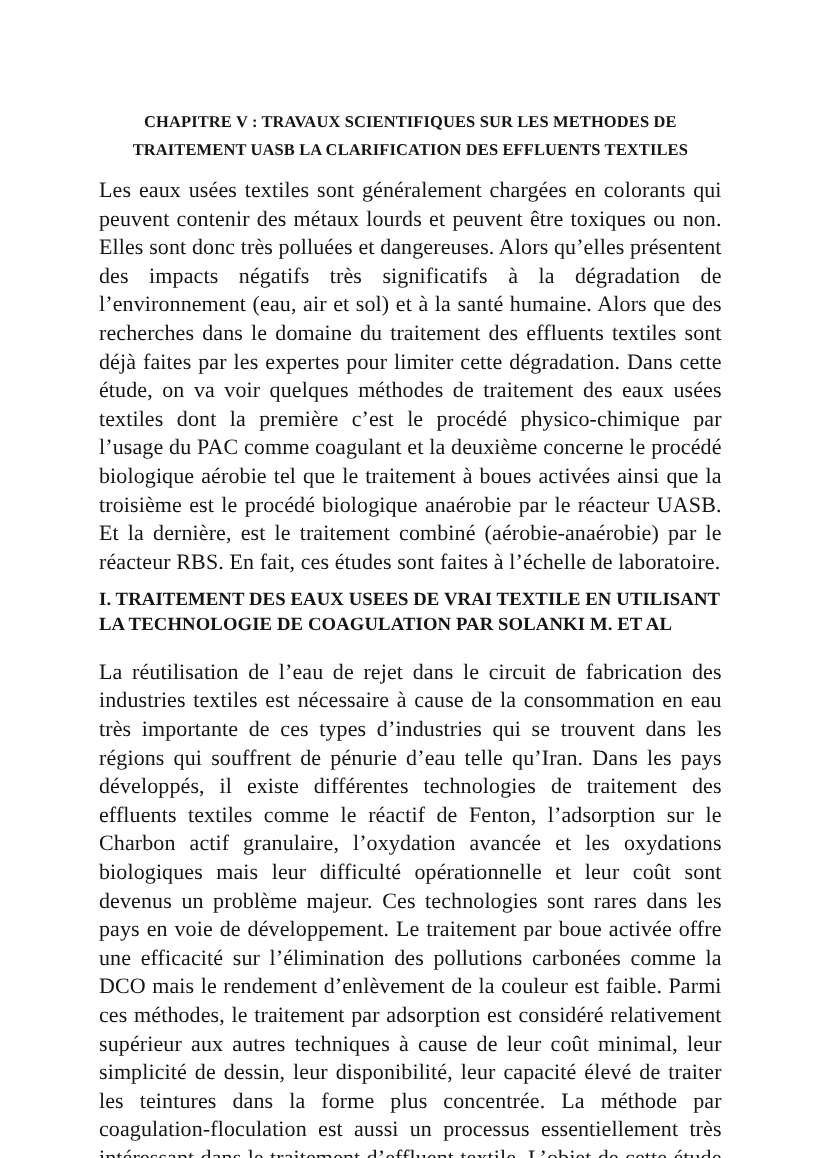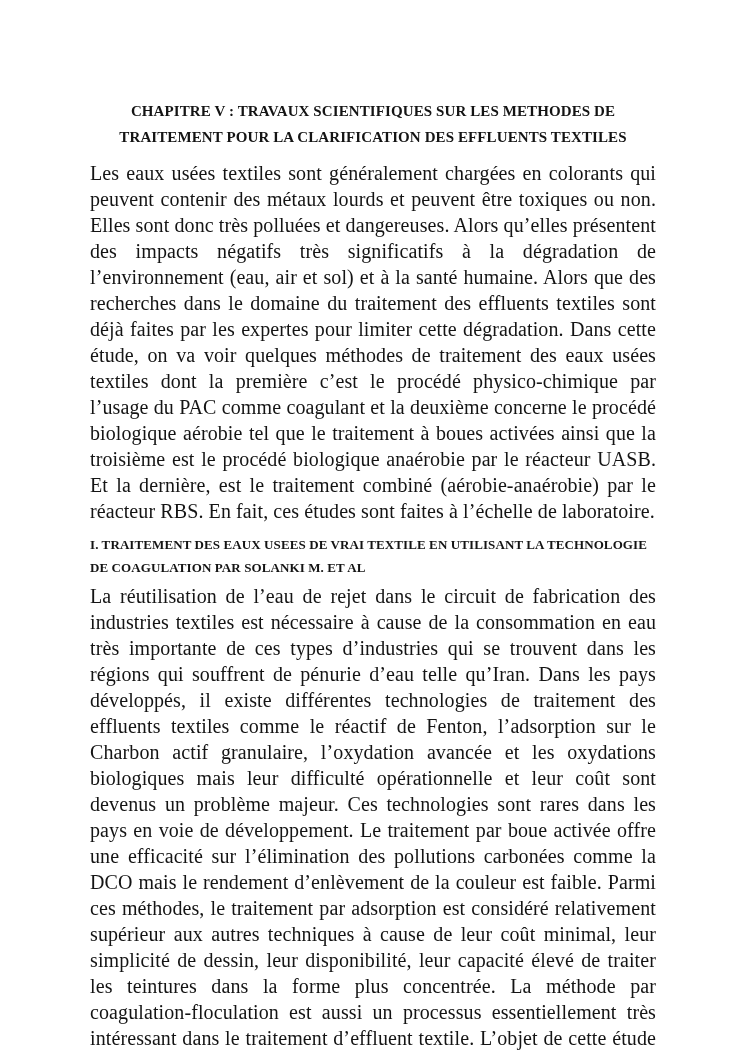--- a/index.html
+++ b/index.html
@@ -30,40 +30,40 @@
     font-size: 20px;
     line-height: 26px;
     text-align: justify;
     letter-spacing: 0.1px;
   }
   .intro-para {
     margin-top: 4px;
   }
   .section-heading {
     font-weight: bold;
-    font-size: 13px;
+    font-size: 17px;
     line-height: 23px;
     text-align: left;
     margin-top: 9px;
-    margin-bottom: 4px;
+    margin-bottom: 19px;
     letter-spacing: 0.1px;
   }
   .page-number {
     font-size: 13px;
     line-height: 16px;
     text-align: center;
     margin-top: 1px;
   }
 </style>
 </head>
 <body>
 
 <div class="page">
 
-  <h1 class="doc-title">CHAPITRE V : TRAVAUX SCIENTIFIQUES SUR LES METHODES DE TRAITEMENT POUR LA CLARIFICATION DES EFFLUENTS TEXTILES</h1>
+  <h1 class="doc-title">CHAPITRE V : TRAVAUX SCIENTIFIQUES SUR LES METHODES DE TRAITEMENT UASB LA CLARIFICATION DES EFFLUENTS TEXTILES</h1>
 
   <p class="para intro-para">Les eaux usées textiles sont généralement chargées en colorants qui peuvent contenir des métaux lourds et peuvent être toxiques ou non. Elles sont donc très polluées et dangereuses. Alors qu’elles présentent des impacts négatifs très significatifs à la dégradation de l’environnement (eau, air et sol) et à la santé humaine. Alors que des recherches dans le domaine du traitement des effluents textiles sont déjà faites par les expertes pour limiter cette dégradation. Dans cette étude, on va voir quelques méthodes de traitement des eaux usées textiles dont la première c’est le procédé physico-chimique par l’usage du PAC comme coagulant et la deuxième concerne le procédé biologique aérobie tel que le traitement à boues activées ainsi que la troisième est le procédé biologique anaérobie par le réacteur UASB. Et la dernière, est le traitement combiné (aérobie-anaérobie) par le réacteur RBS. En fait, ces études sont faites à l’échelle de laboratoire.</p>
 
   <h2 class="section-heading">I. TRAITEMENT DES EAUX USEES DE VRAI TEXTILE EN UTILISANT LA TECHNOLOGIE DE COAGULATION PAR SOLANKI M. ET AL</h2>
 
   <p class="para">La réutilisation de l’eau de rejet dans le circuit de fabrication des industries textiles est nécessaire à cause de la consommation en eau très importante de ces types d’industries qui se trouvent dans les régions qui souffrent de pénurie d’eau telle qu’Iran. Dans les pays développés, il existe différentes technologies de traitement des effluents textiles comme le réactif de Fenton, l’adsorption sur le Charbon actif granulaire, l’oxydation avancée et les oxydations biologiques mais leur difficulté opérationnelle et leur coût sont devenus un problème majeur. Ces technologies sont rares dans les pays en voie de développement. Le traitement par boue activée offre une efficacité sur l’élimination des pollutions carbonées comme la DCO mais le rendement d’enlèvement de la couleur est faible. Parmi ces méthodes, le traitement par adsorption est considéré relativement supérieur aux autres techniques à cause de leur coût minimal, leur simplicité de dessin, leur disponibilité, leur capacité élevé de traiter les teintures dans la forme plus concentrée. La méthode par coagulation-floculation est aussi un processus essentiellement très intéressant dans le traitement d’effluent textile. L’objet de cette étude est de réduire la pollution telle que le DBO, le DCO et le TDS de l’effluent à traité par l’usage du traitement coagulation-floculation avec le PAC (Poly Aluminium Chloride) à un pH optimale et de comparer avec le coagulant alun.</p>
 
   <div class="page-number">~ 23 ~</div>
 
 </div>

